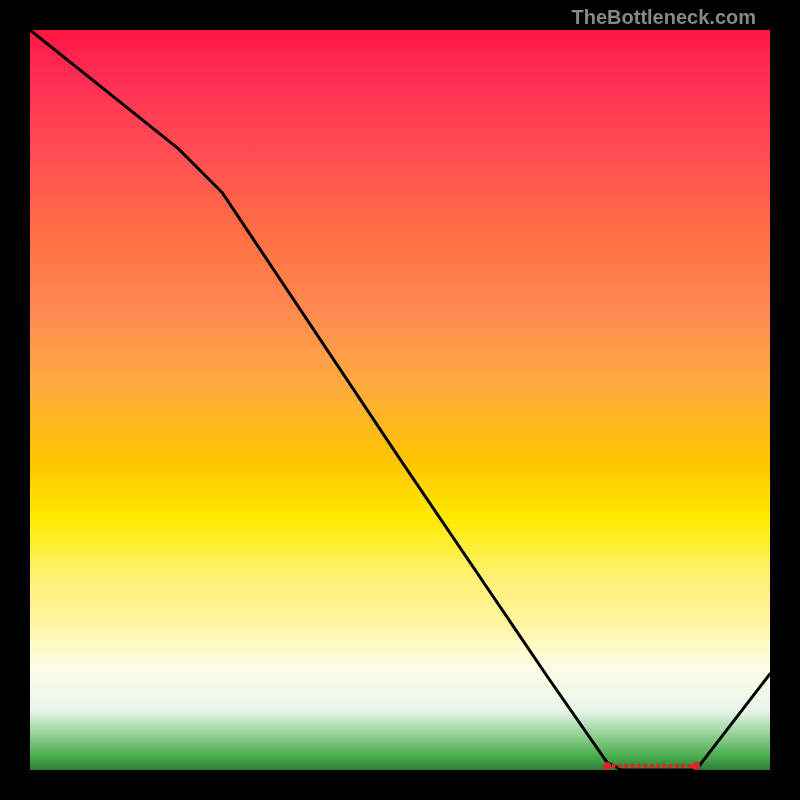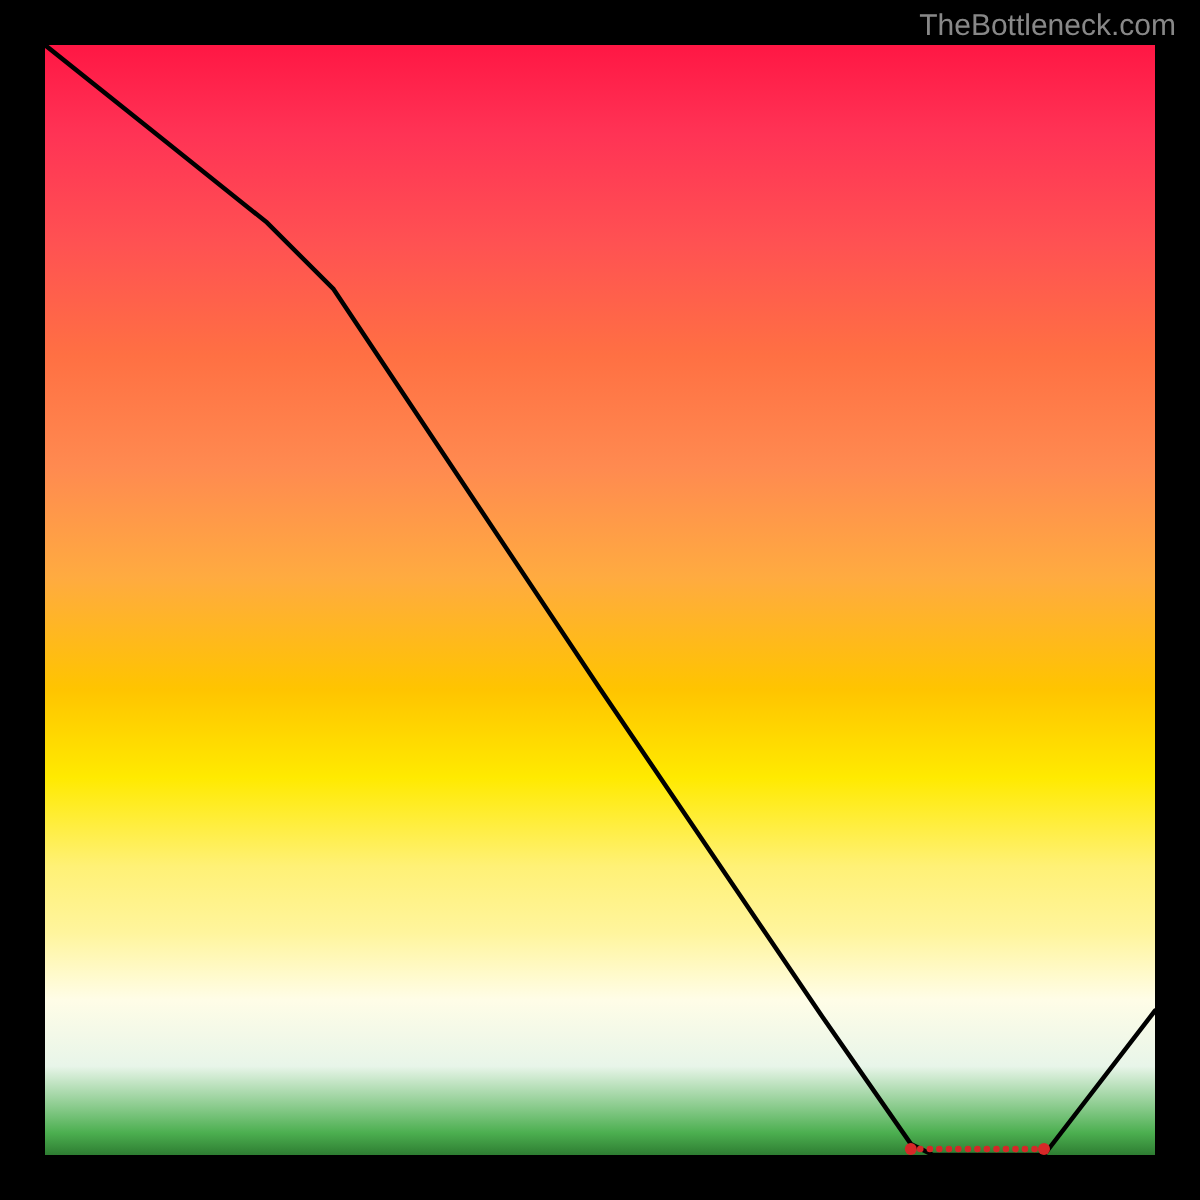--- a/index.html
+++ b/index.html
@@ -37,24 +37,24 @@
       #fffde7 86%,
       #e8f5e9 92%,
       #81c784 96%,
       #4caf50 98%,
       #2e7d32 100%
     );
   }
   .attribution {
     position: absolute;
     top: 6px;
-    right: 16px;
+    right: 44px;
     color: #888;
     font-size: 20px;
-    font-weight: normal;
+    font-weight: bold;
   }
   svg.line-layer {
     position: absolute;
     left: 30px;
     top: 30px;
     width: 740px;
     height: 740px;
     pointer-events: none;
   }
 </style>

